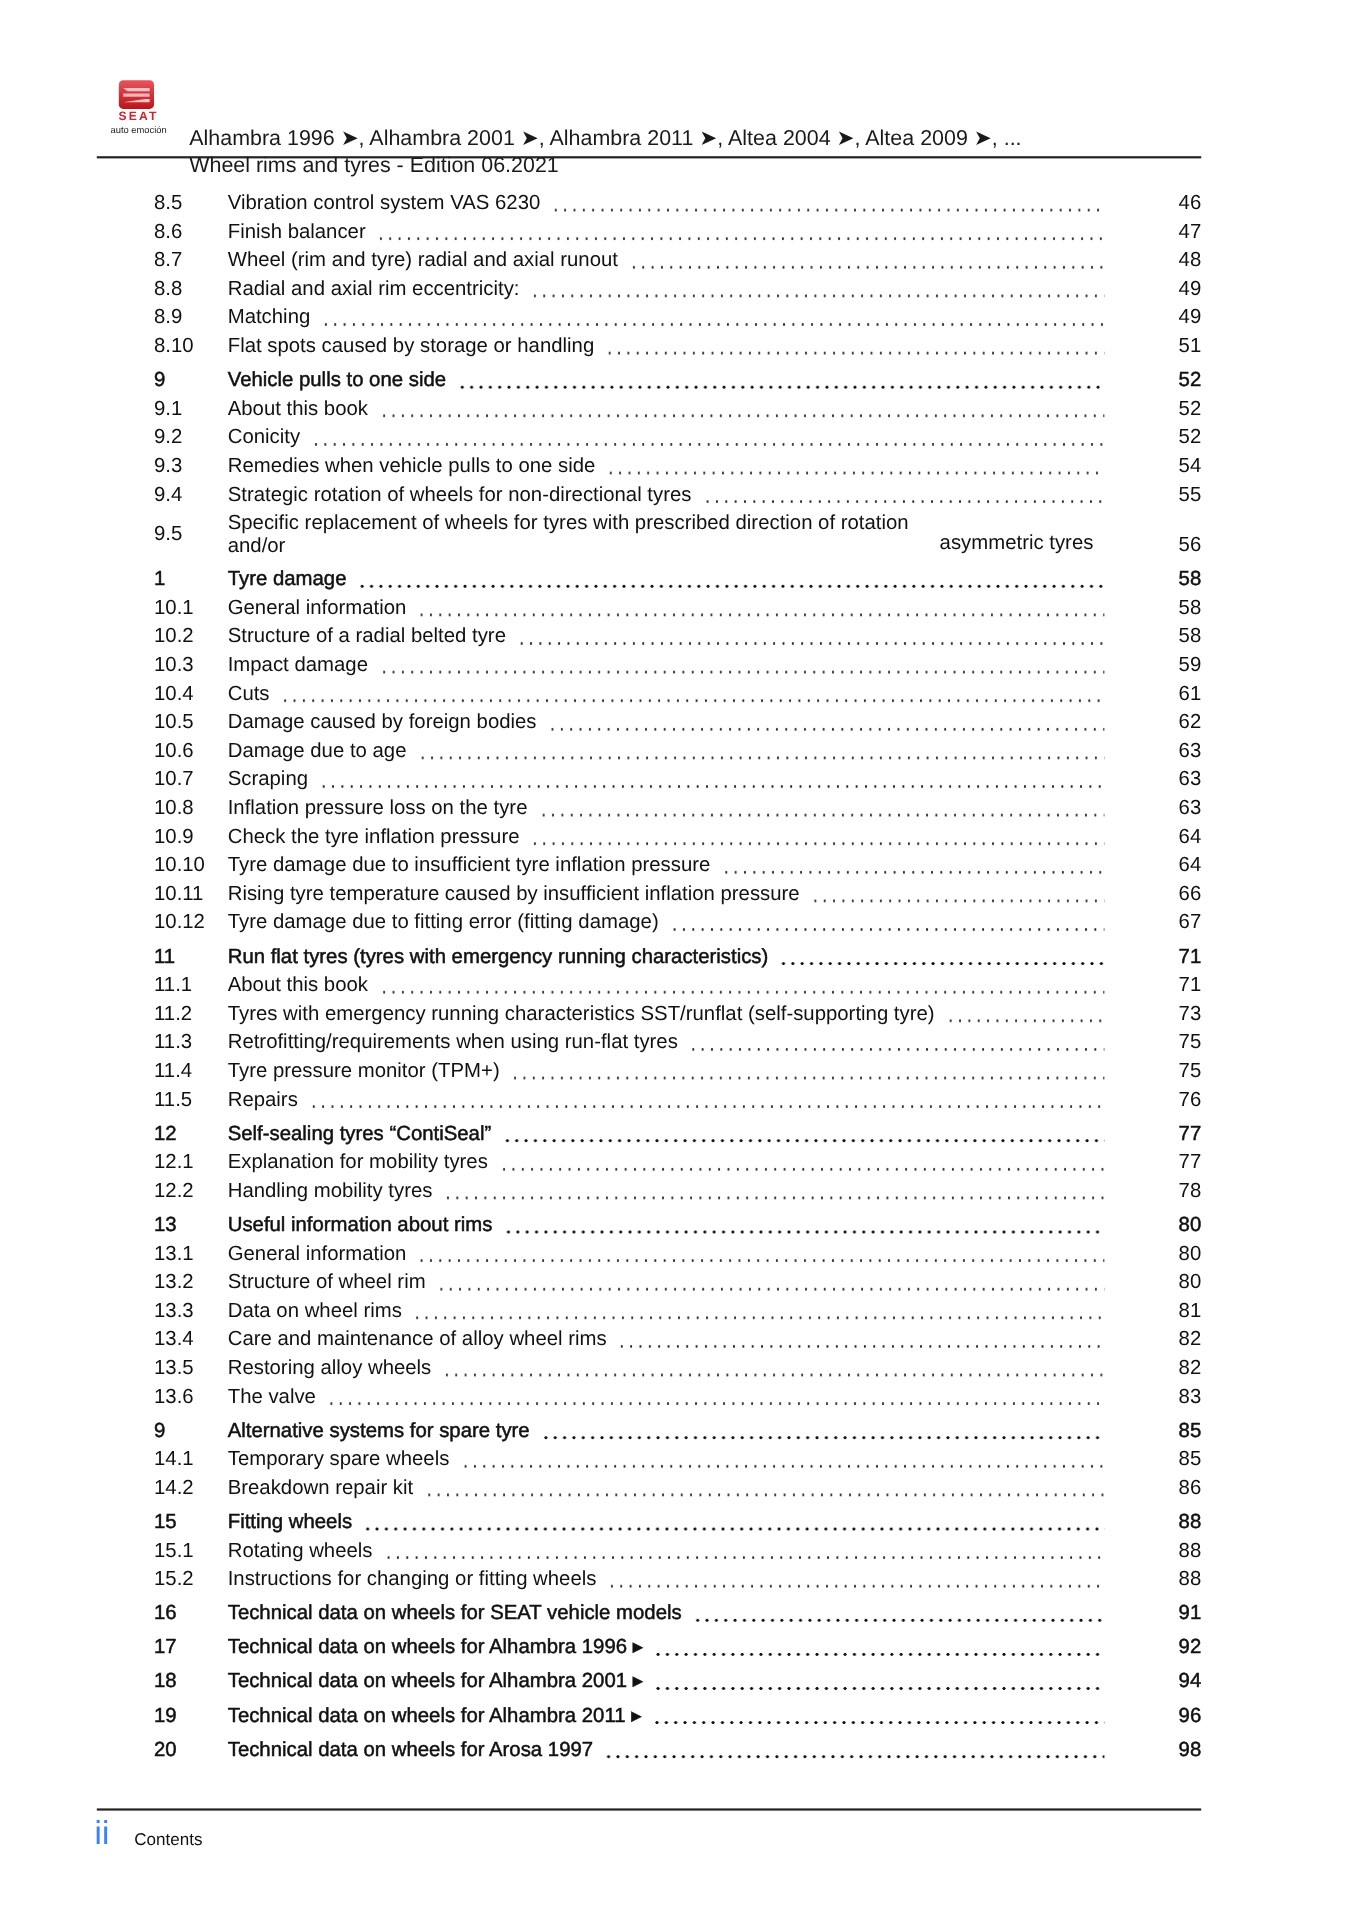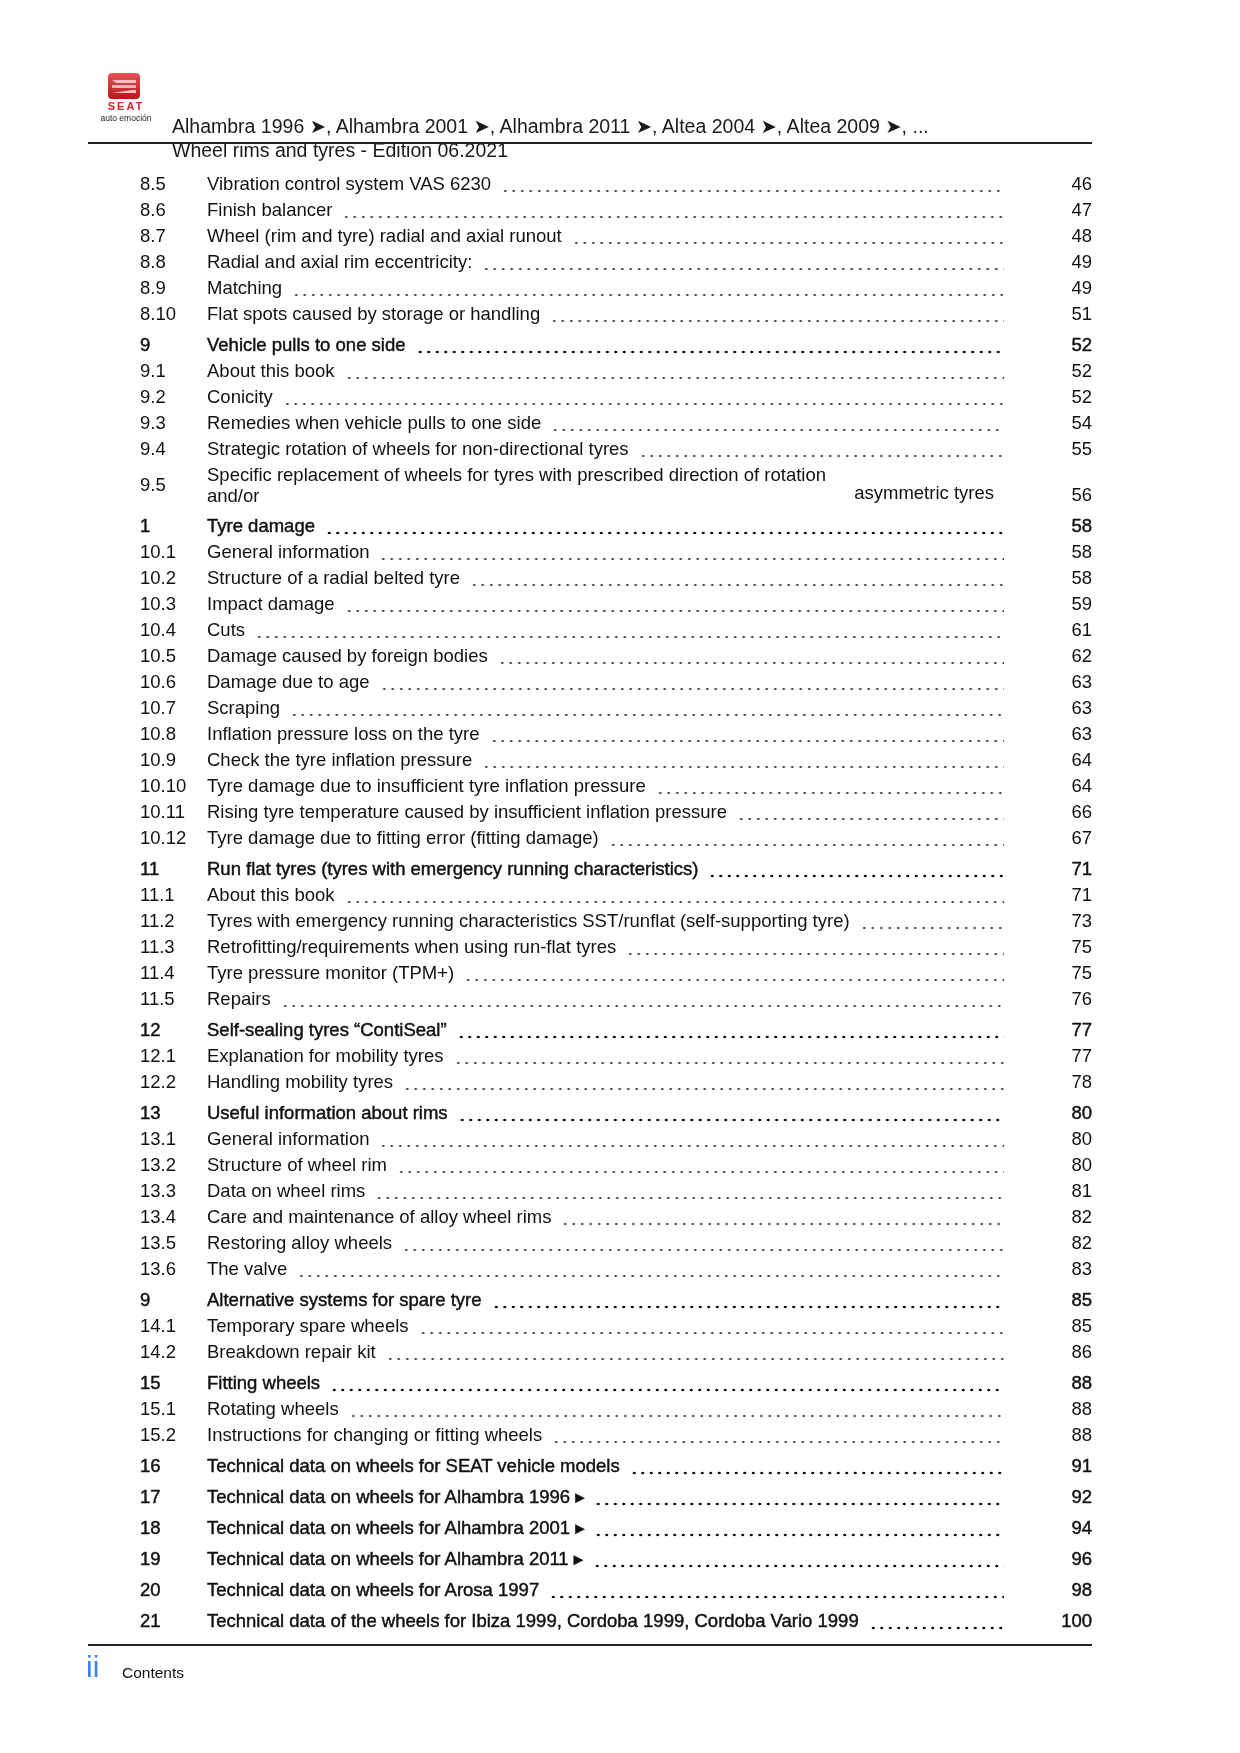--- a/index.html
+++ b/index.html
@@ -474,25 +474,17 @@
       <span class="page">96</span>
     </div>
     <div class="row section">
       <span class="num">20</span>
       <span class="body">
         <span class="title">Technical data on wheels for Arosa 1997</span>
         <span class="leader"></span>
       </span>
       <span class="page">98</span>
     </div>
-    <div class="row section">
-      <span class="num">21</span>
-      <span class="body">
-        <span class="title">Technical data of the wheels for Ibiza 1999, Cordoba 1999, Cordoba Vario 1999</span>
-        <span class="leader"></span>
-      </span>
-      <span class="page">100</span>
-    </div>
   </div>
 
 <div class="rule-bottom"></div>
 <div class="footer-pg">ii</div>
 <div class="footer-label">Contents</div>
 
 </body></html>

